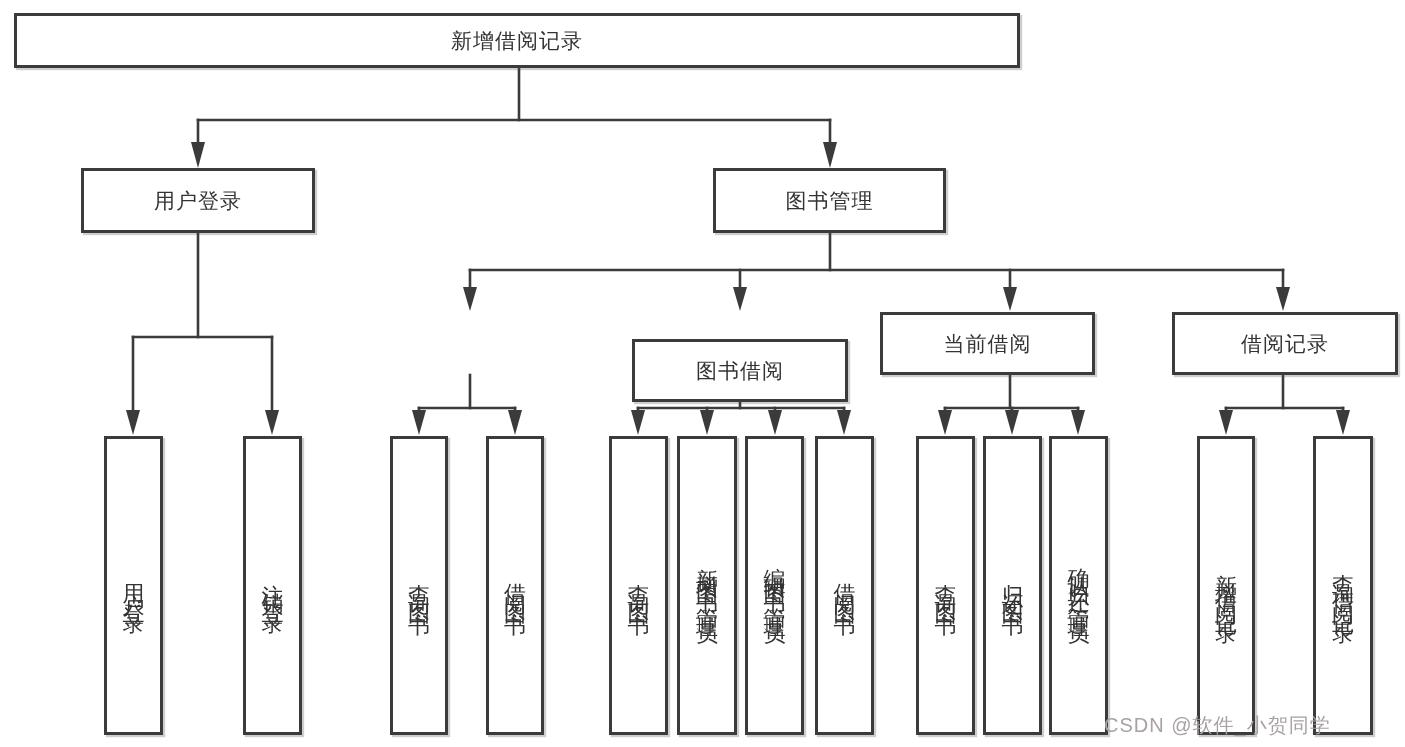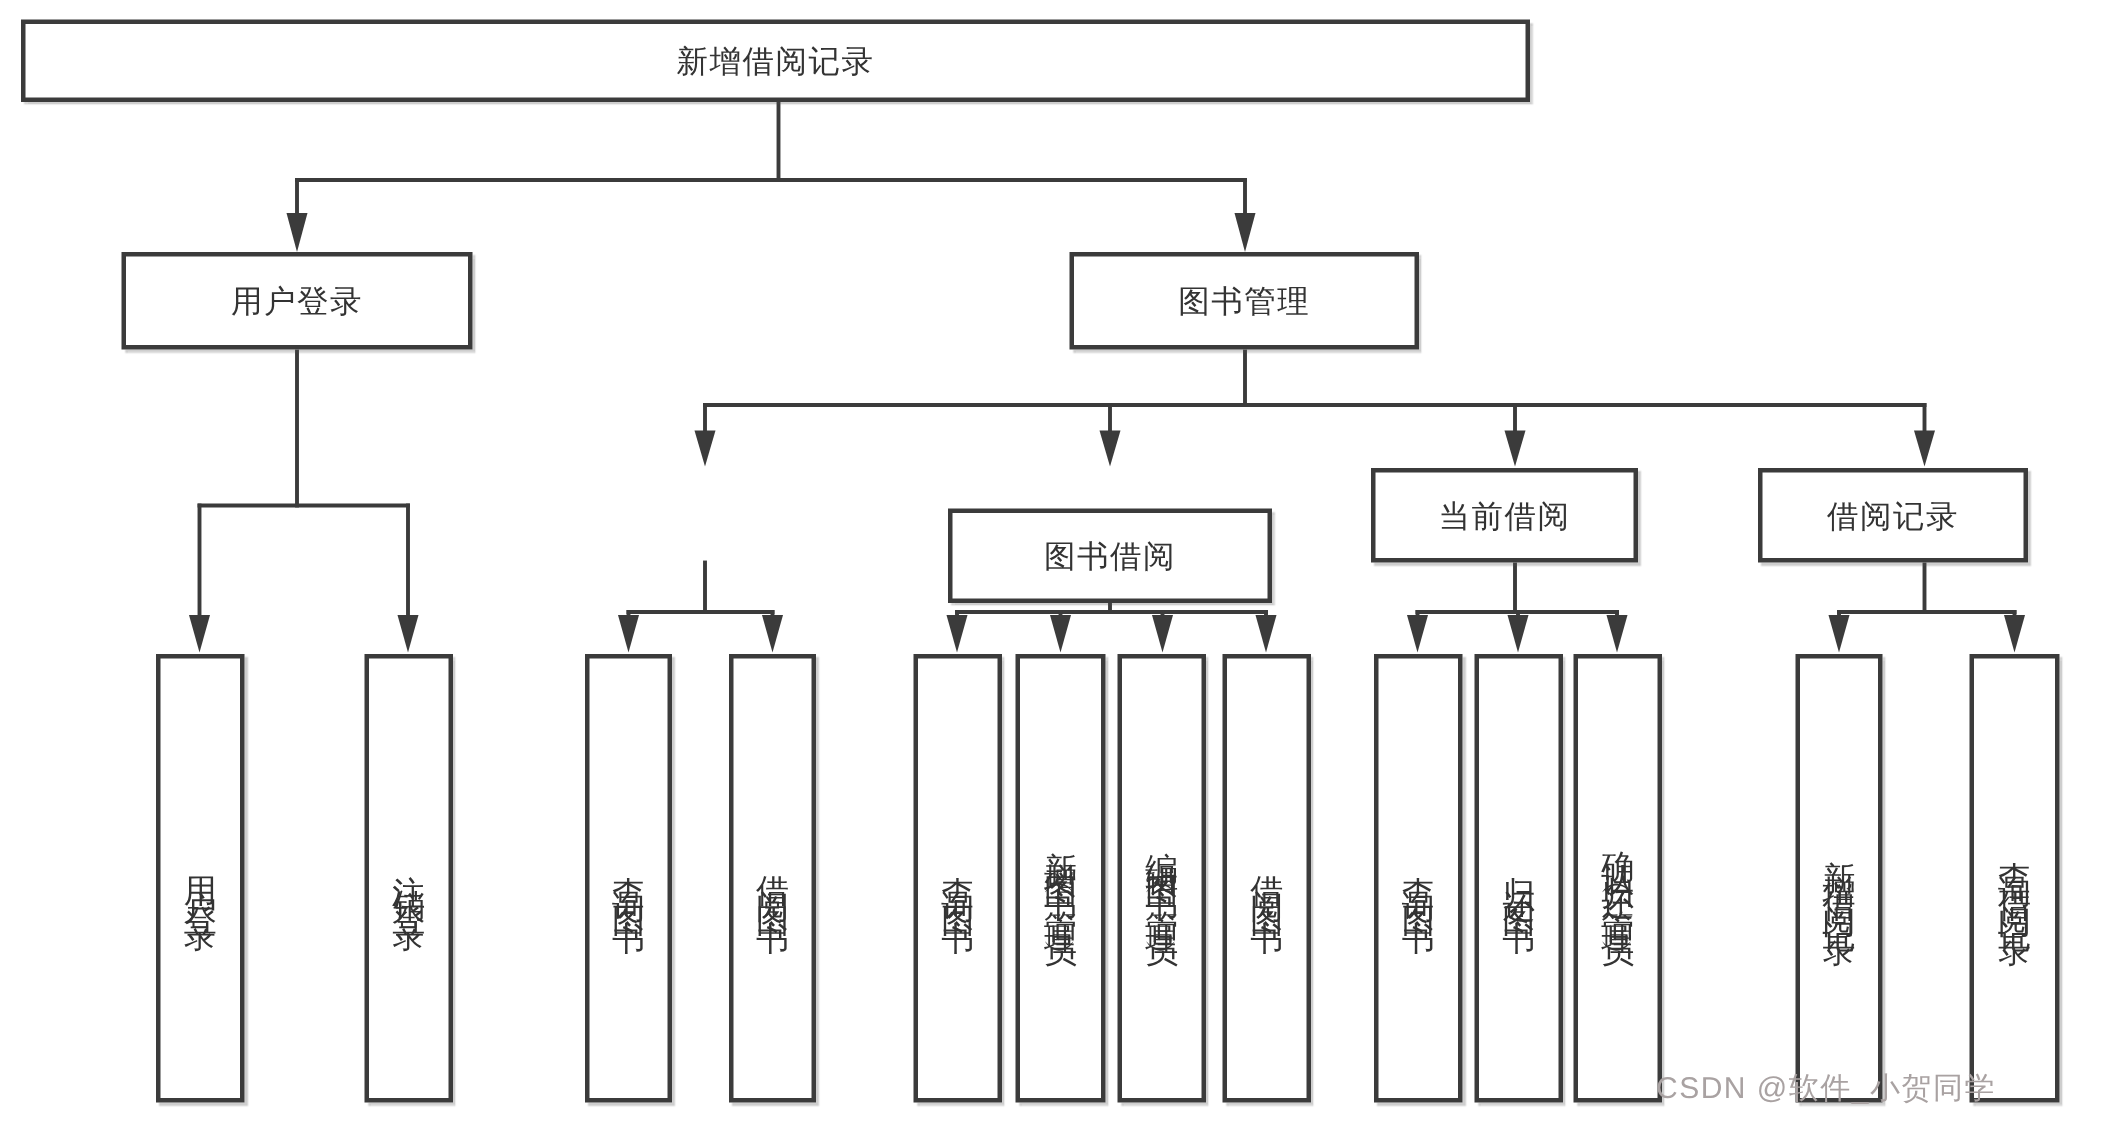--- a/index.html
+++ b/index.html
@@ -122,24 +122,24 @@
   <div class="box hbox" style="left:81px;top:168px;width:234px;height:65px;">
     <span>用户登录</span>
   </div>
   <div class="box hbox" style="left:713px;top:168px;width:233px;height:65px;font-family:Liberation Mono, monospace;">
     <span>图书管理</span>
   </div>
 
   <div class="box hbox" style="left:632px;top:312px;width:216px;height:63px;margin-top:27px;">
     <span>图书借阅</span>
   </div>
-  <div class="box hbox" style="left:914px;top:312px;width:178px;height:63px;text-align:center;">
+  <div class="box hbox" style="left:880px;top:312px;width:215px;height:63px;text-align:center;">
     <span>当前借阅</span>
   </div>
-  <div class="box hbox" style="left:1172px;top:312px;width:180px;height:63px;">
+  <div class="box hbox" style="left:1172px;top:312px;width:226px;height:63px;">
     <span>借阅记录</span>
   </div>
 
   <div class="box vbox" style="left:104px;top:436px;width:59px;height:299px;">
     <span>用户登录</span>
   </div>
   <div class="box vbox" style="left:243px;top:436px;width:59px;height:299px;">
     <span>注销登录</span>
   </div>
 

